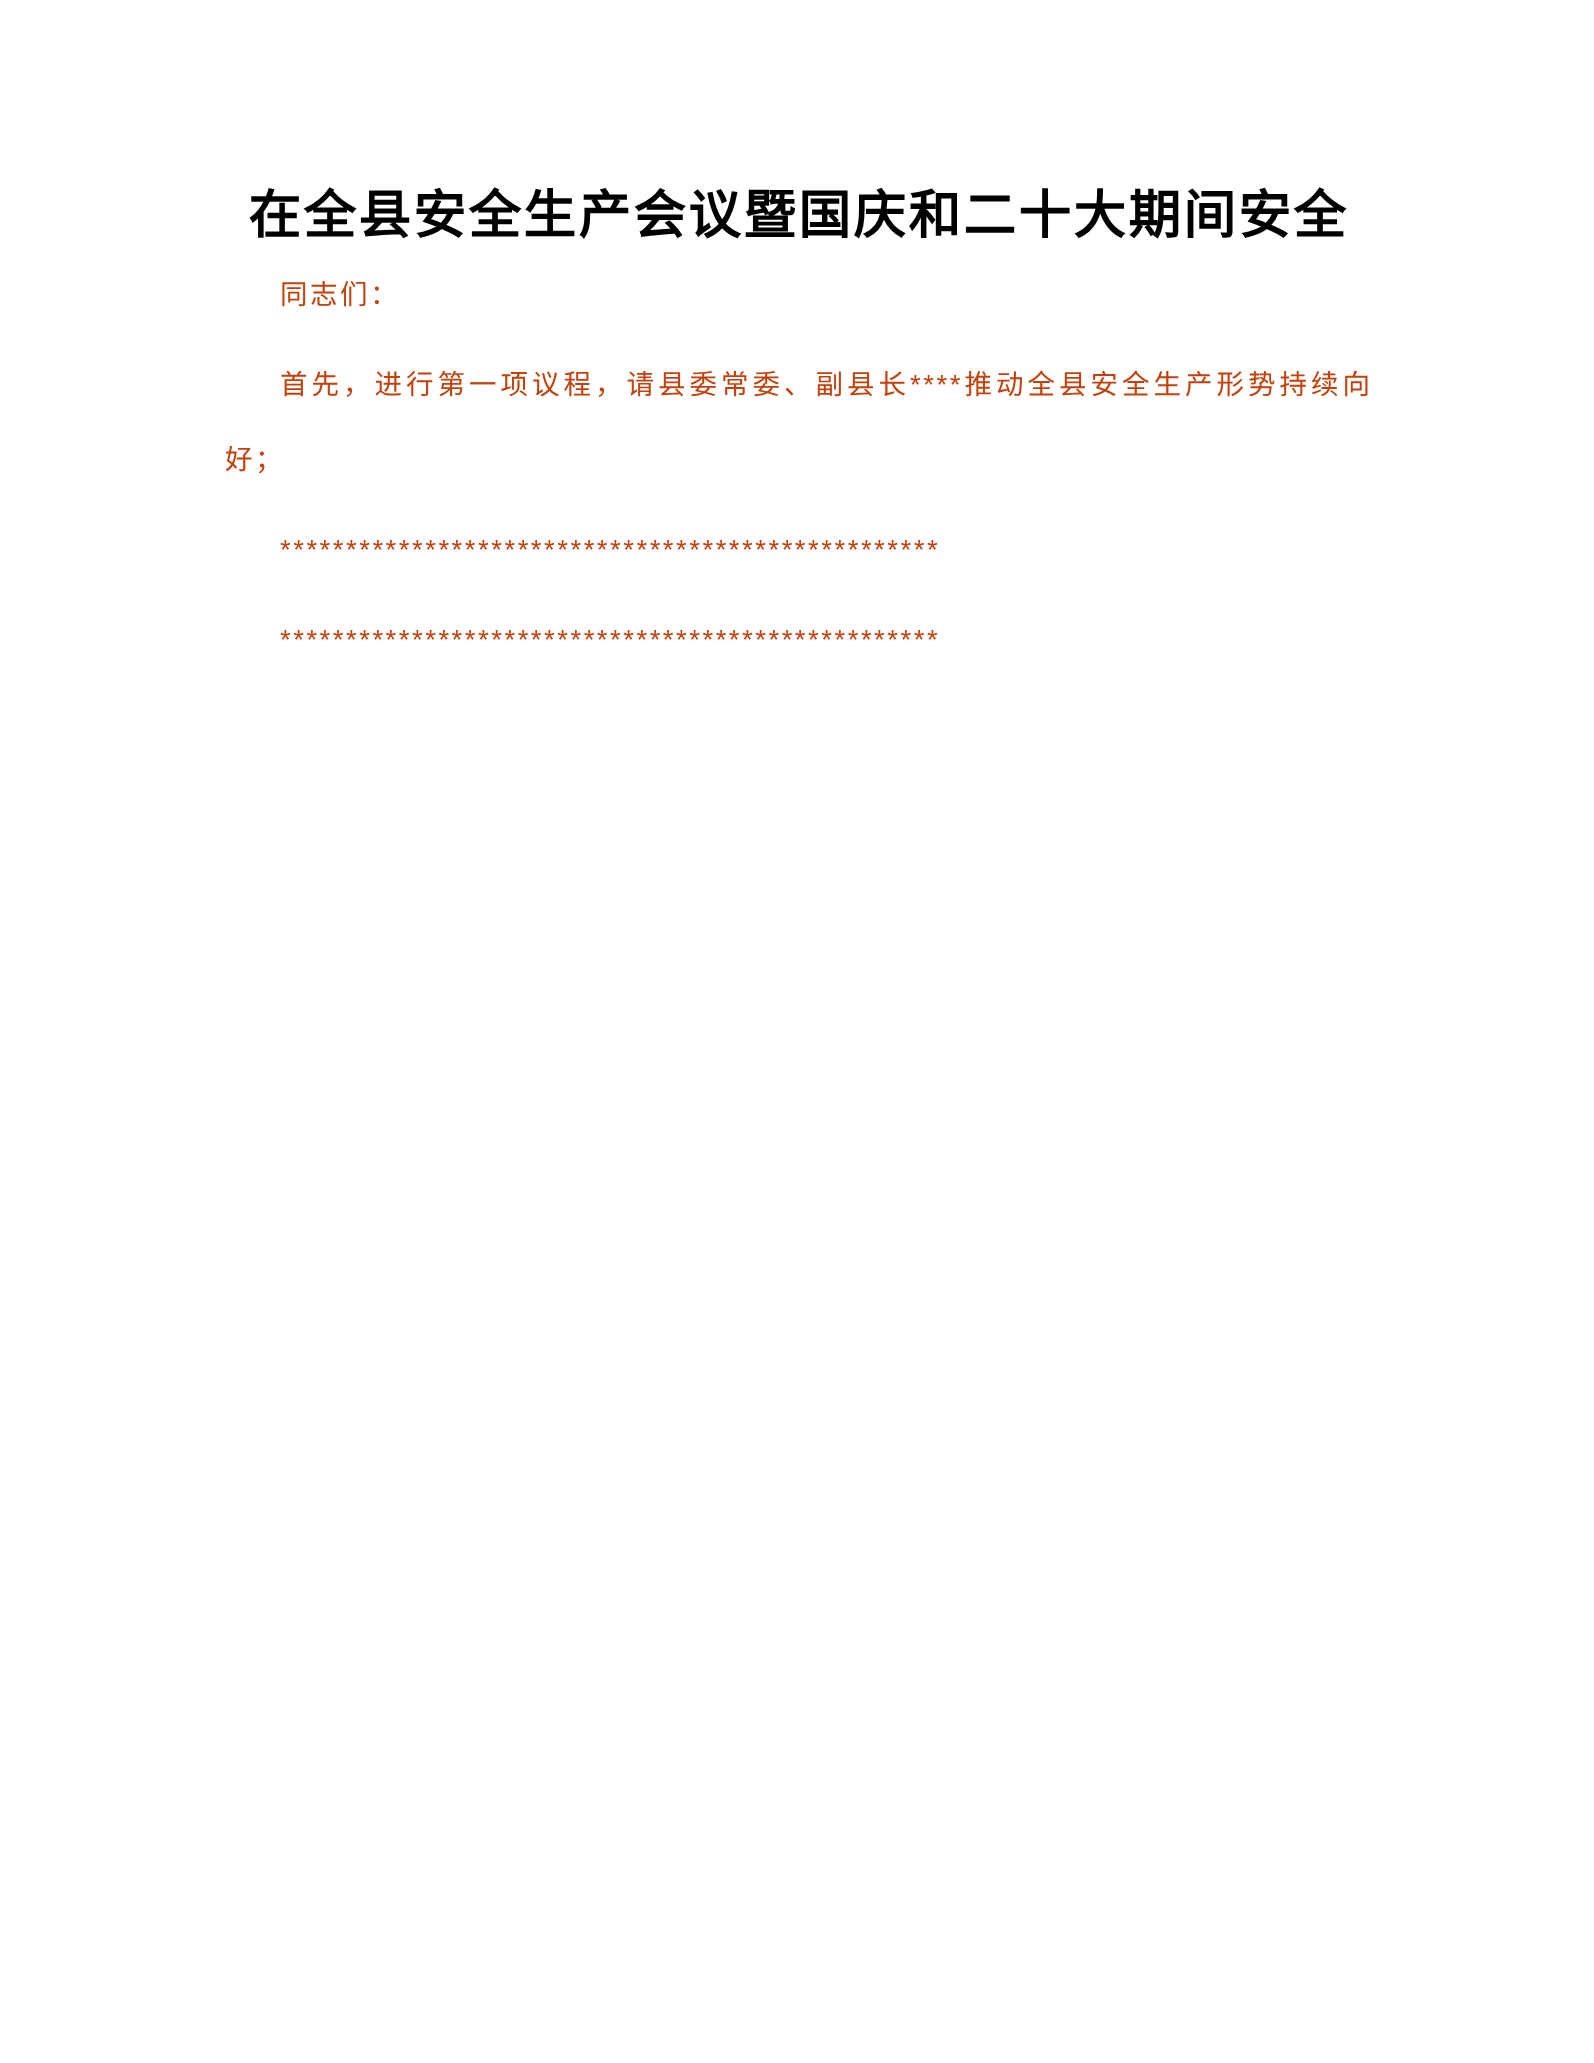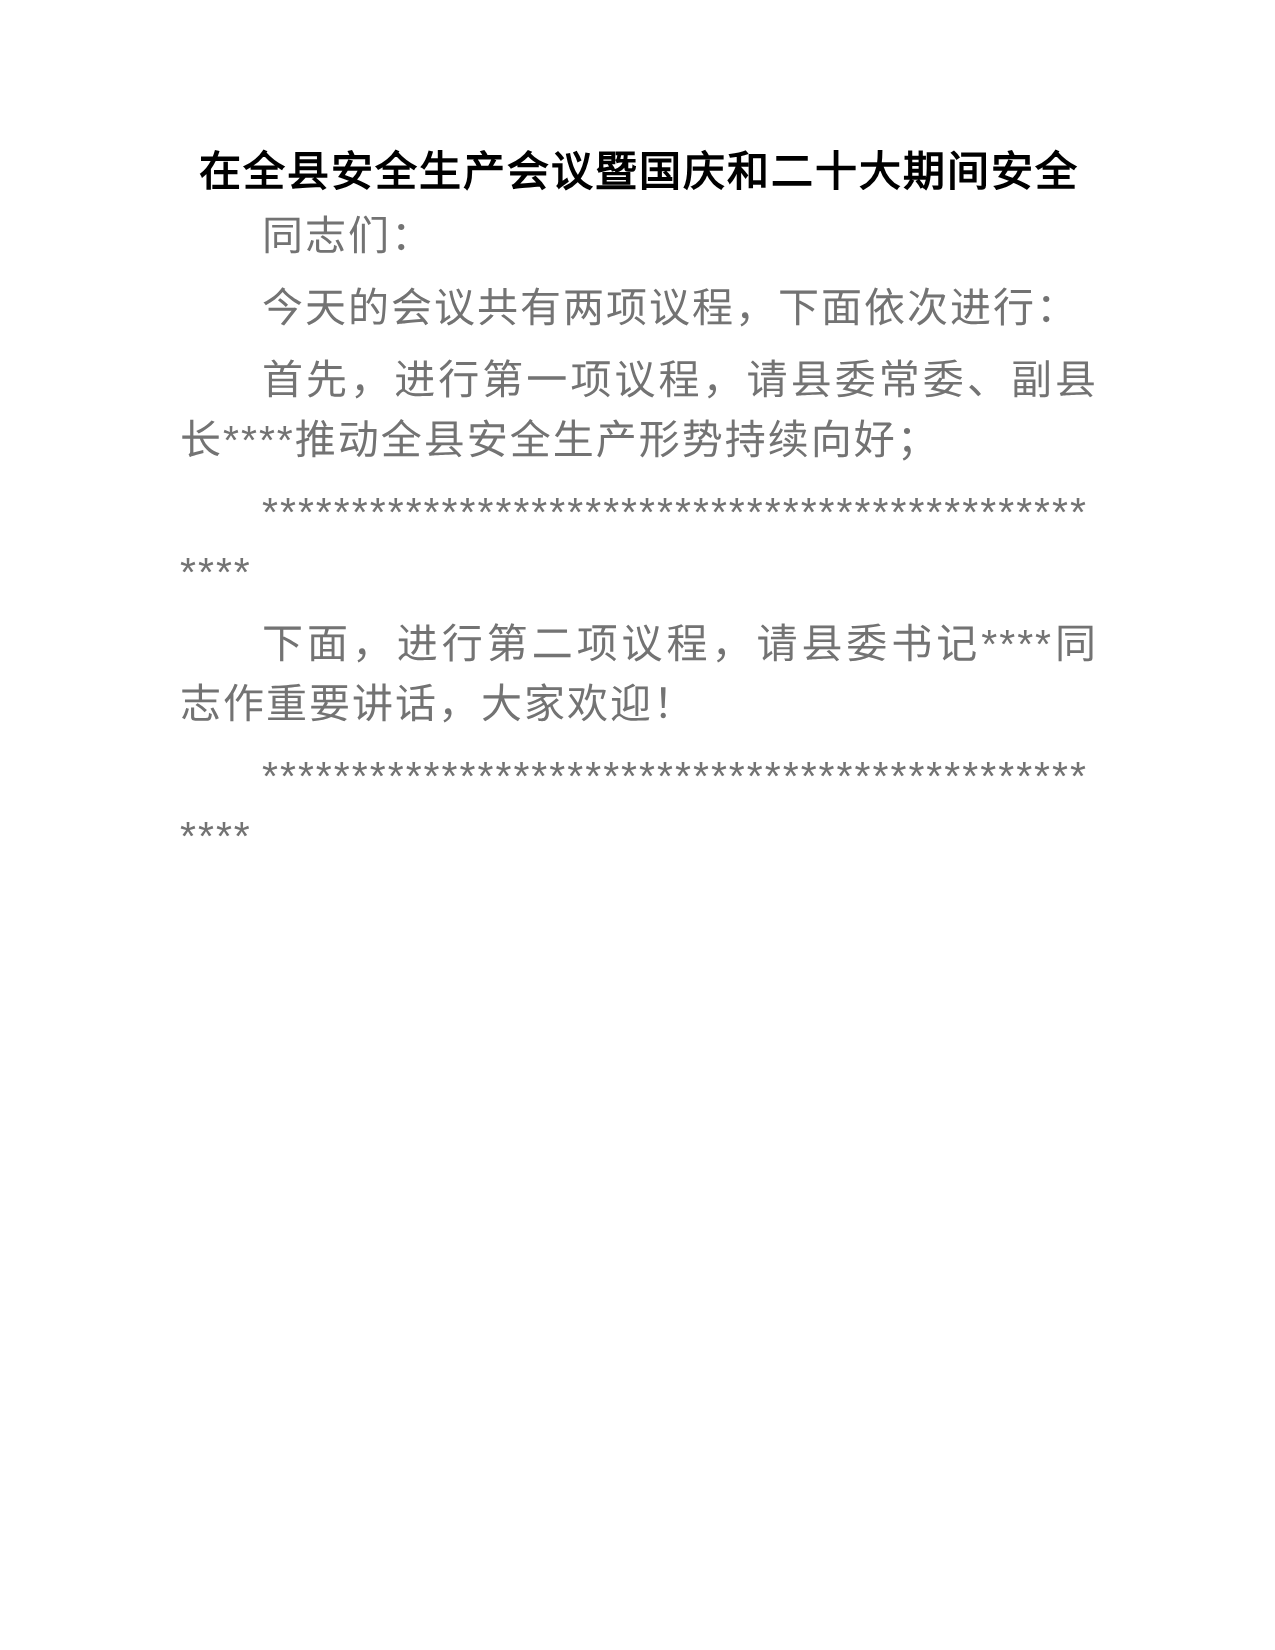--- a/index.html
+++ b/index.html
@@ -29,42 +29,40 @@
     color: #000000;
   }
   .doc-title .title-line {
     display: block;
   }
   .doc-body {
     margin-top: 2px;
   }
   .doc-body p {
     margin: 0 0 12px 0;
-    font-size: 41px;
+    font-size: 22px;
     line-height: 60px;
     letter-spacing: 2px;
     text-indent: 2em;
     text-align: justify;
     text-justify: inter-ideograph;
-    color: #737373;
+    color: #c2410c;
     word-break: break-all;
   }
   .doc-body p.separator {
     text-align: left;
     letter-spacing: 2px;
   }
 </style>
 </head>
 <body>
 
 <div class="page">
   <h1 class="doc-title">
     <span class="title-line">在全县安全生产会议暨国庆和二十大期间安全</span>
   </h1>
   <div class="doc-body">
     <p>同志们：</p>
-    <p>今天的会议共有两项议程，下面依次进行：</p>
     <p>首先，进行第一项议程，请县委常委、副县长****推动全县安全生产形势持续向好；</p>
     <p class="separator">**************************************************</p>
-    <p>下面，进行第二项议程，请县委书记****同志作重要讲话，大家欢迎！</p>
     <p class="separator">**************************************************</p>
   </div>
 </div>
 
 </body></html>

